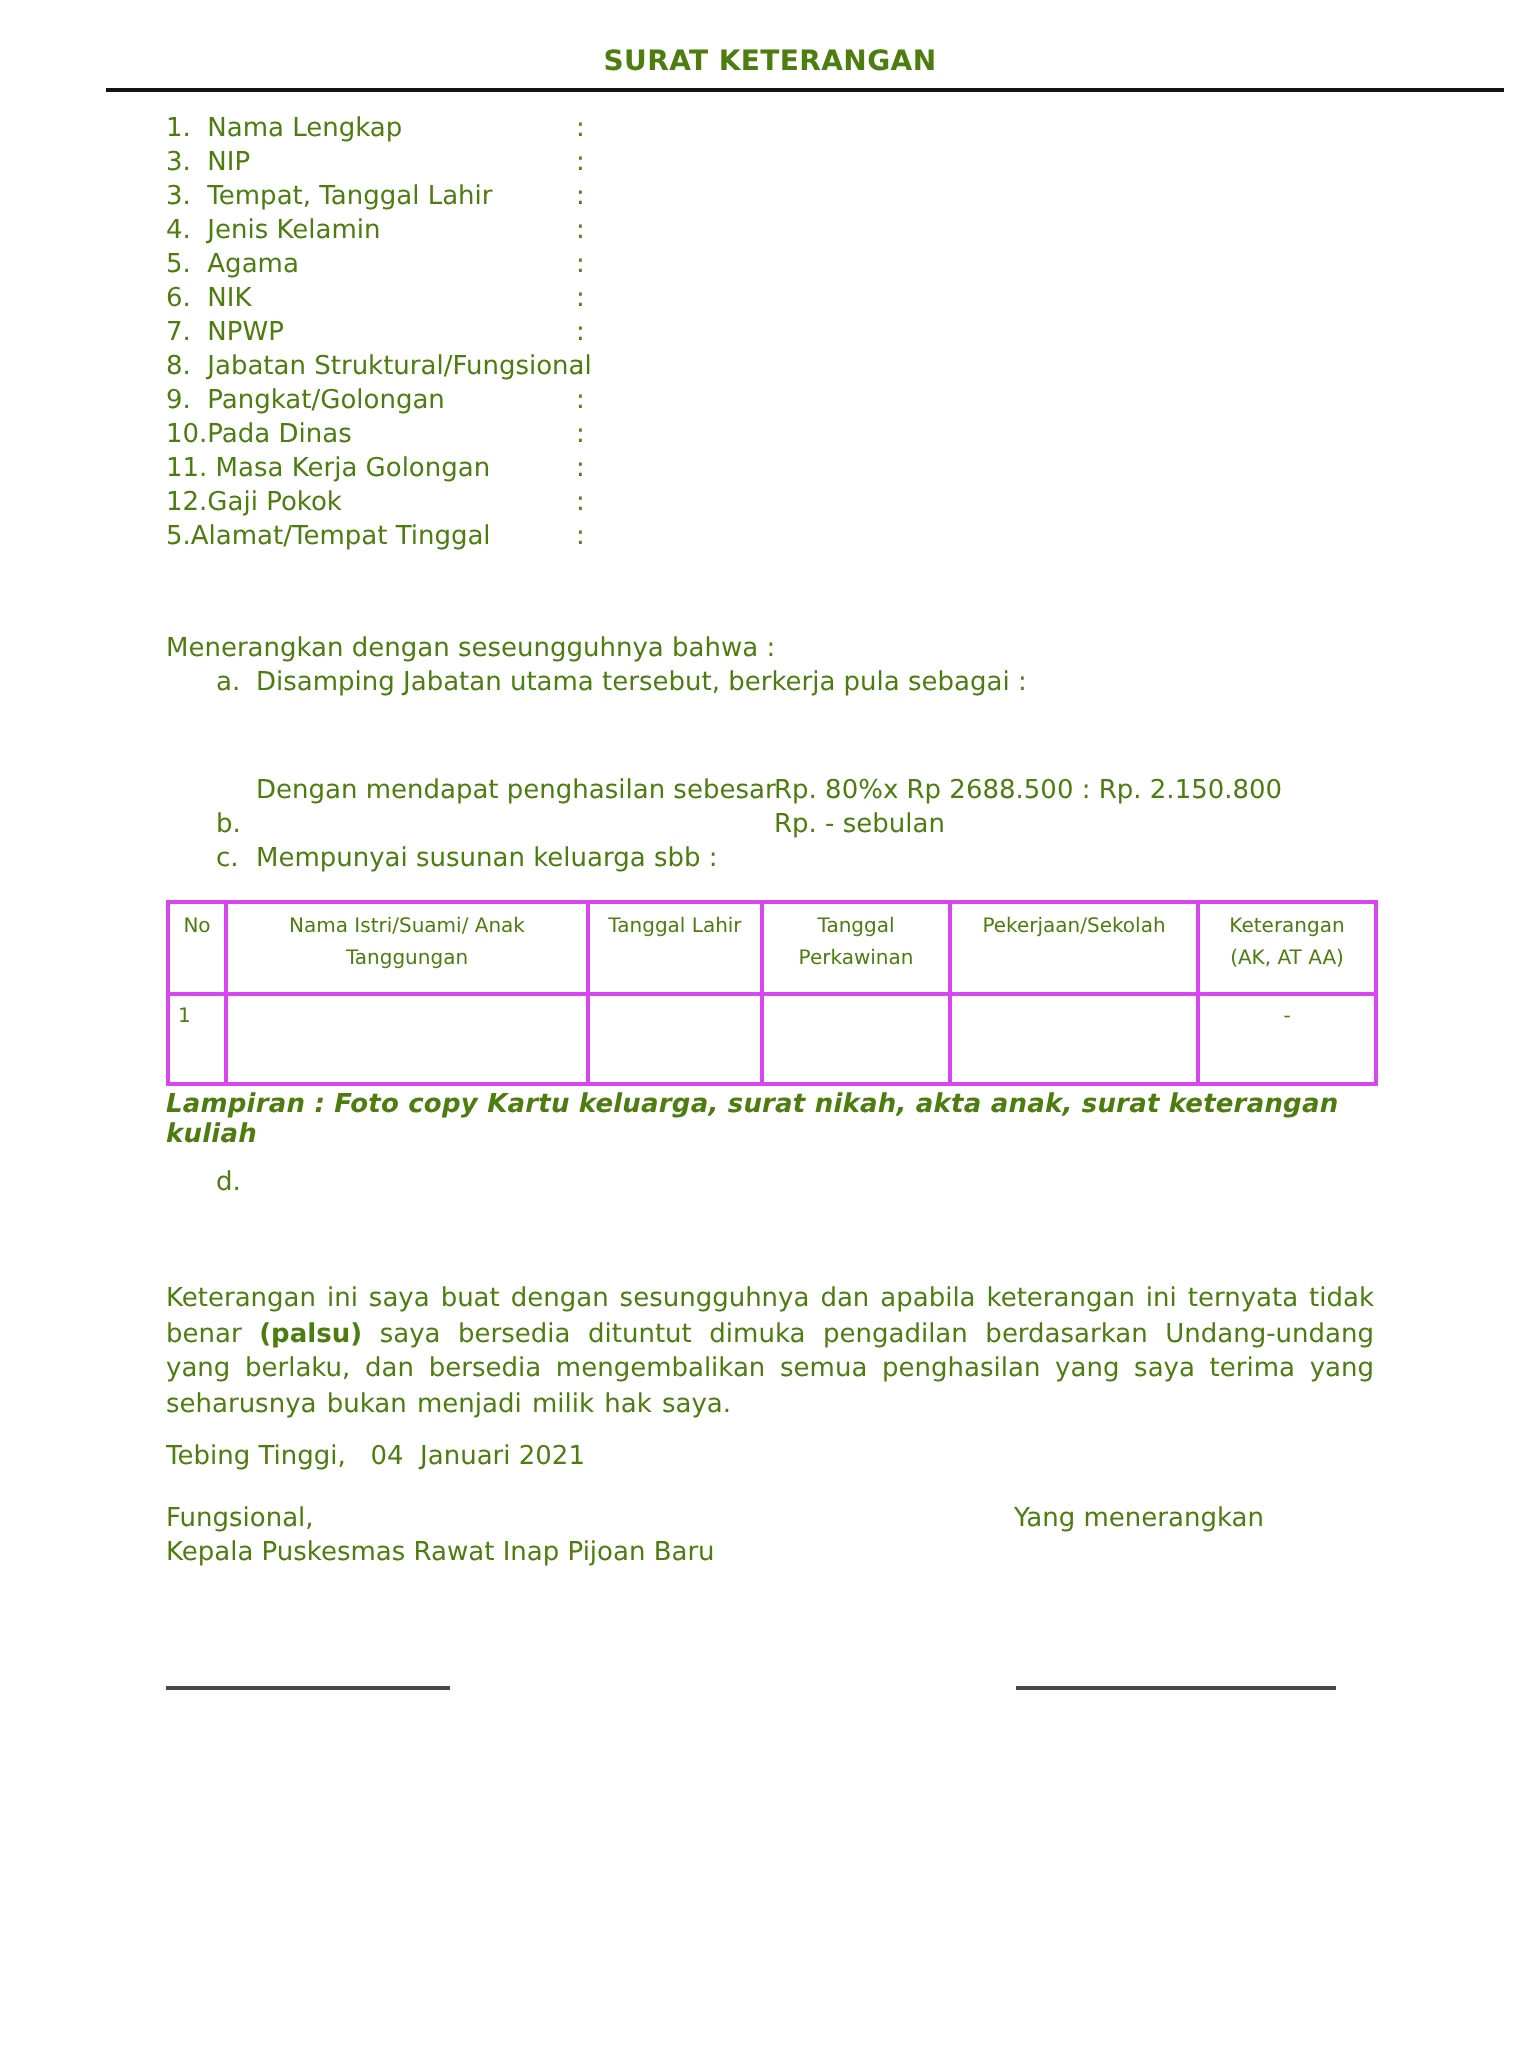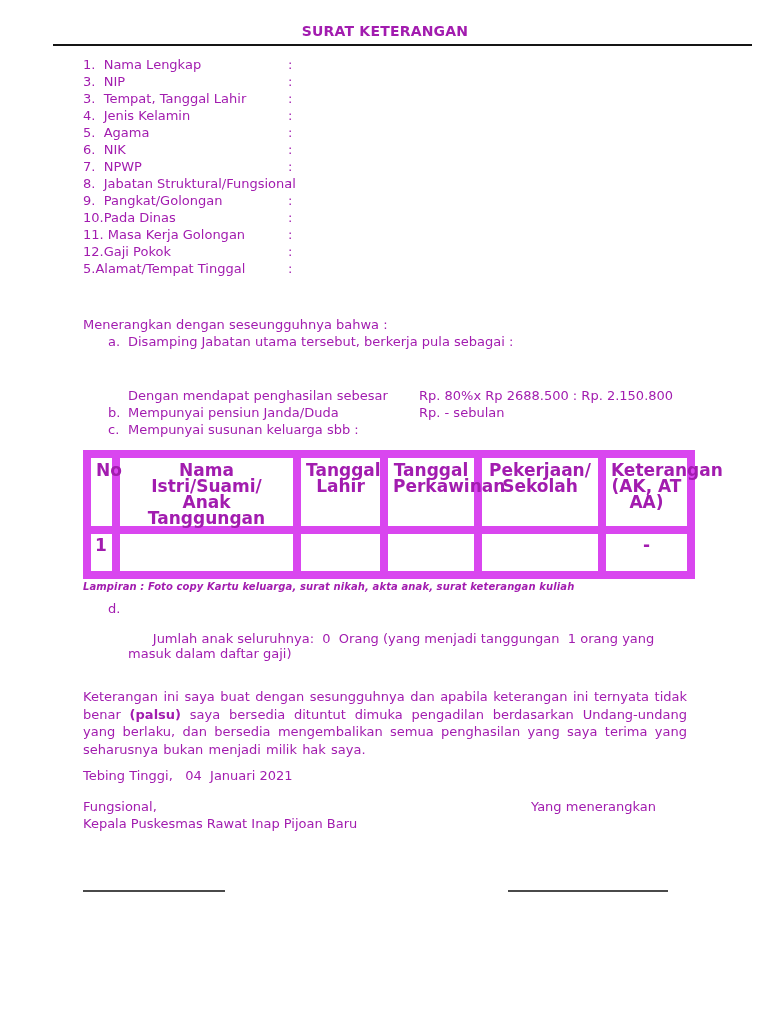--- a/index.html
+++ b/index.html
@@ -2,62 +2,62 @@
 <html><head>
 <meta charset="utf-8">
 <style>
   * { margin:0; padding:0; box-sizing:border-box; }
   html,body { background:#ffffff; }
   .page {
     position:relative;
     width:768px; height:1024px;
     background:#ffffff;
     font-family:"DejaVu Sans","Liberation Sans",sans-serif;
-    color:#a21caf;
+    color:#4d7c0f;
     font-size:13px;
     overflow:hidden;
   }
   .content { padding:22px 81px 0 83px; }
 
   
   .doc-title { text-align:center; font-weight:bold; font-size:14px; line-height:18px; letter-spacing:.2px; }
   .header-rule { margin-left:-30px; width:699px; border:none; border-top:2px solid #151515; margin-top:4px; }
 
   
   .fields { margin-top:11px; }
   .field-row { position:relative; height:17px; white-space:pre; }
   .field-colon { position:absolute; left:205px; top:0; }
 
   
   .stmt-intro { margin-top:39px; height:17px; }
   .stmt-row { position:relative; padding-left:45px; min-height:17px; }
   .item-letter { position:absolute; left:25px; top:0; }
-  .stmt-value { position:absolute; left:336px; top:0; white-space:pre; }
+  .stmt-value { position:absolute; left:304px; top:0; white-space:pre; }
   .gap-a { height:37px; }
 
   
   table.family { border-collapse:collapse; width:604px; margin-top:11px; table-layout:fixed; }
-  table.family th, table.family td { border:8px solid #d946ef; font-weight:bold; vertical-align:top; font-size:17px; line-height:16px; }
+  table.family th, table.family td { border:2px solid #d946ef; font-weight:normal; vertical-align:top; font-size:10px; line-height:16px; }
   table.family th { text-align:center; padding:4px 5px 0 5px; height:46px; }
   table.family td { height:45px; padding:3px 4px 0 4px; }
   .th-pekerjaan { word-break:break-all; }
   .td-no { text-align:left; }
   .td-ket { text-align:center; }
 
-  .lampiran { font-size:10px; font-weight:bold; font-style:italic; margin-top:2px; letter-spacing:.1px; }
+  .lampiran { font-size:13px; font-weight:bold; font-style:italic; margin-top:2px; letter-spacing:.1px; }
 
   .item-d { margin-top:9px; white-space:pre-wrap; width:604px; }
 
   .declaration { margin-top:12px; width:604px; text-align:justify; line-height:17.5px; word-spacing:1px; }
   .declaration b { font-weight:bold; }
 
   .date-line { margin-top:10px; text-align:left; padding-right:8px; white-space:pre; height:17px; }
 
   .closing-row { position:relative; margin-top:13px; line-height:17px; }
-  .right-sign { position:absolute; left:448px; top:0; }
+  .right-sign { position:absolute; left:424px; top:0; }
 
   .sig-row { position:relative; margin-top:50px; height:20px; }
   .sig-line { position:absolute; top:8px; height:0; border-top:2px solid #4a4a4a; }
   .sig-line.left { left:0; width:142px; }
   .sig-line.right { left:425px; width:160px; }
 </style>
 </head>
 <body>
 
 <div class="page">
@@ -91,21 +91,20 @@
 
     <div class="gap-a"></div>
 
     <div class="stmt-row">
       <span>Dengan mendapat penghasilan sebesar</span>
       <span class="stmt-value">Rp. 80%x Rp 2688.500 : Rp. 2.150.800</span>
     </div>
 
     <div class="stmt-row">
       <span class="item-letter">b.</span>
-      <span>Mempunyai pensiun Janda/Duda</span>
       <span class="stmt-value">Rp. - sebulan</span>
     </div>
 
     <div class="stmt-row">
       <span class="item-letter">c.</span>
       <span>Mempunyai susunan keluarga sbb :</span>
     </div>
 
     <table class="family">
       <colgroup>
@@ -135,21 +134,20 @@
           <td></td>
           <td class="td-ket">-</td>
         </tr>
       </tbody>
     </table>
 
     <div class="lampiran">Lampiran : Foto copy Kartu keluarga, surat nikah, akta anak, surat keterangan kuliah</div>
 
     <div class="stmt-row item-d">
       <span class="item-letter">d.</span>
-      <span>Jumlah anak seluruhnya:  0  Orang (yang menjadi tanggungan  1 orang yang masuk dalam daftar gaji)</span>
     </div>
 
     <div class="declaration">
       <span>Keterangan ini saya buat dengan sesungguhnya dan apabila keterangan ini ternyata tidak benar </span><b>(palsu)</b><span> saya bersedia dituntut dimuka pengadilan berdasarkan Undang-undang yang berlaku, dan bersedia mengembalikan semua penghasilan yang saya terima yang seharusnya bukan menjadi milik hak saya.</span>
     </div>
 
     <div class="date-line">Tebing Tinggi,   04  Januari 2021</div>
 
     <div class="closing-row">
       <div>

